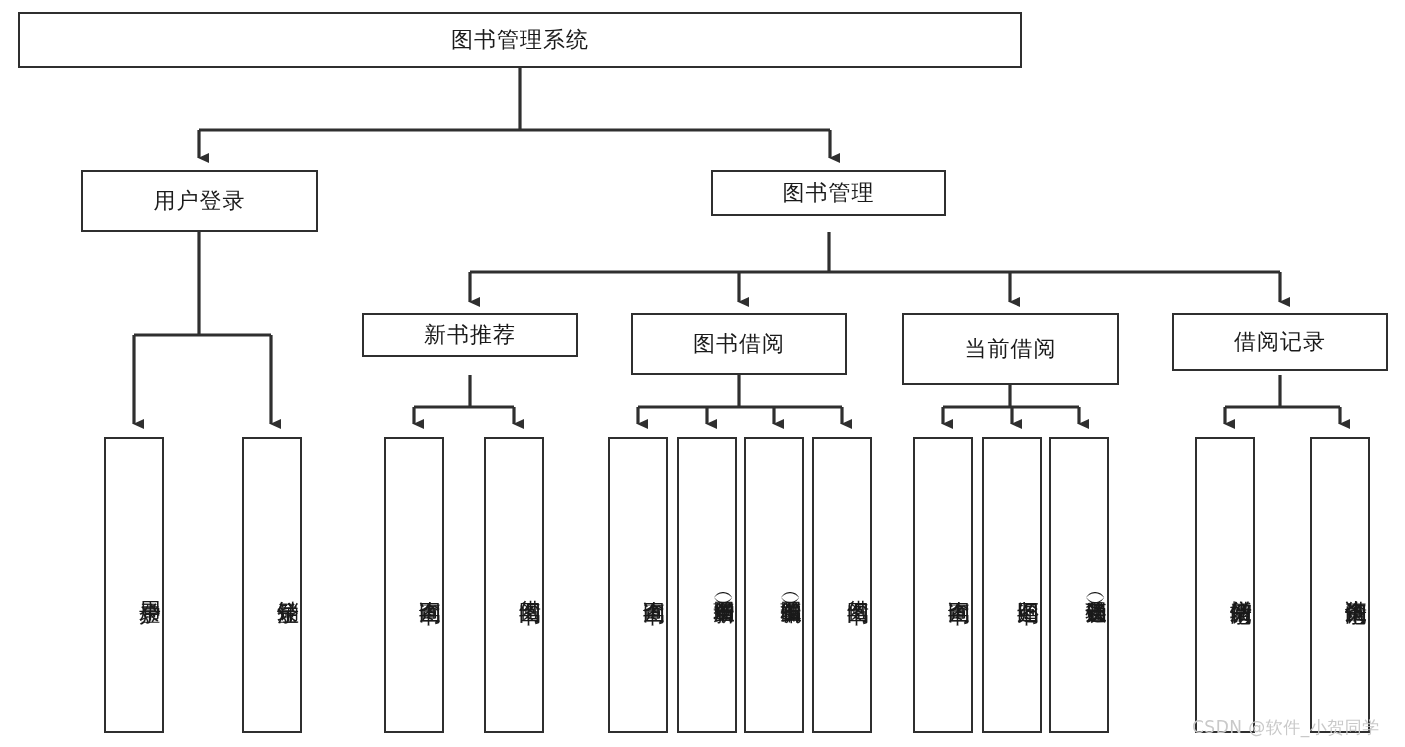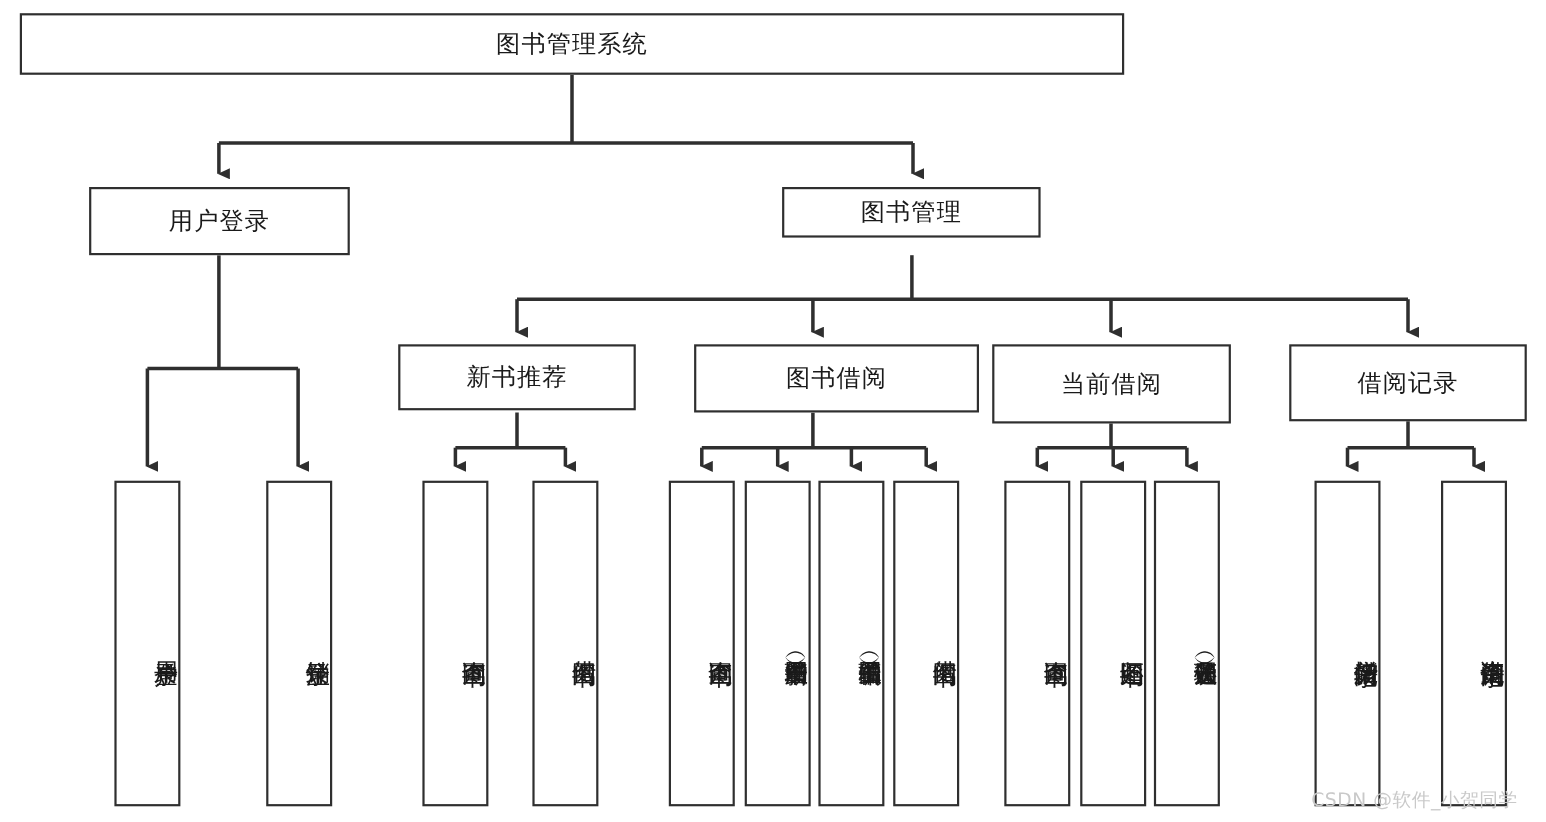--- a/index.html
+++ b/index.html
@@ -71,24 +71,24 @@
       <path d="M1225,407 L1225,424" marker-end="url(#ah)"></path>
       <path d="M1340,407 L1340,424" marker-end="url(#ah)"></path>
     </g>
   </svg>
 
   <div class="node h" style="left:18px;top:12px;width:1004px;height:56px;">图书管理系统</div>
 
   <div class="node h" style="left:81px;top:170px;width:237px;height:62px;">用户登录</div>
   <div class="node h" style="left:711px;top:170px;width:235px;height:46px;">图书管理</div>
 
-  <div class="node h" style="left:362px;top:313px;width:216px;height:60px;">新书推荐</div>
-  <div class="node h" style="left:631px;top:313px;width:259px;height:62px;">图书借阅</div>
+  <div class="node h" style="left:362px;top:313px;width:216px;height:44px;">新书推荐</div>
+  <div class="node h" style="left:631px;top:313px;width:216px;height:62px;">图书借阅</div>
   <div class="node h" style="left:902px;top:313px;width:217px;height:72px;">当前借阅</div>
-  <div class="node h" style="left:1172px;top:313px;width:216px;height:70px;">借阅记录</div>
+  <div class="node h" style="left:1172px;top:313px;width:216px;height:58px;">借阅记录</div>
 
   <div class="node v" style="left:104px;top:437px;width:60px;height:296px;">用户登录</div>
   <div class="node v" style="left:242px;top:437px;width:60px;height:296px;">注销登录</div>
 
   <div class="node v" style="left:384px;top:437px;width:60px;height:296px;">查询图书</div>
   <div class="node v" style="left:484px;top:437px;width:60px;height:296px;">借阅图书</div>
 
   <div class="node v" style="left:608px;top:437px;width:60px;height:296px;">查询图书</div>
   <div class="node v tall" style="left:677px;top:437px;width:60px;height:296px;">新增图书（管理员）</div>
   <div class="node v tall" style="left:744px;top:437px;width:60px;height:296px;">编辑图书（管理员）</div>

